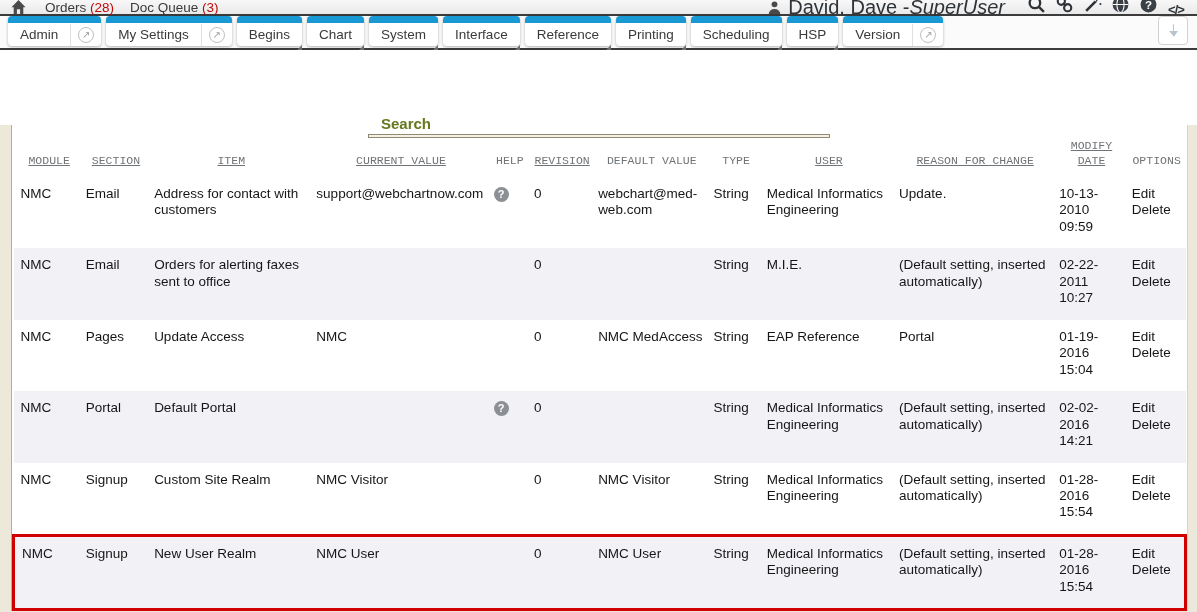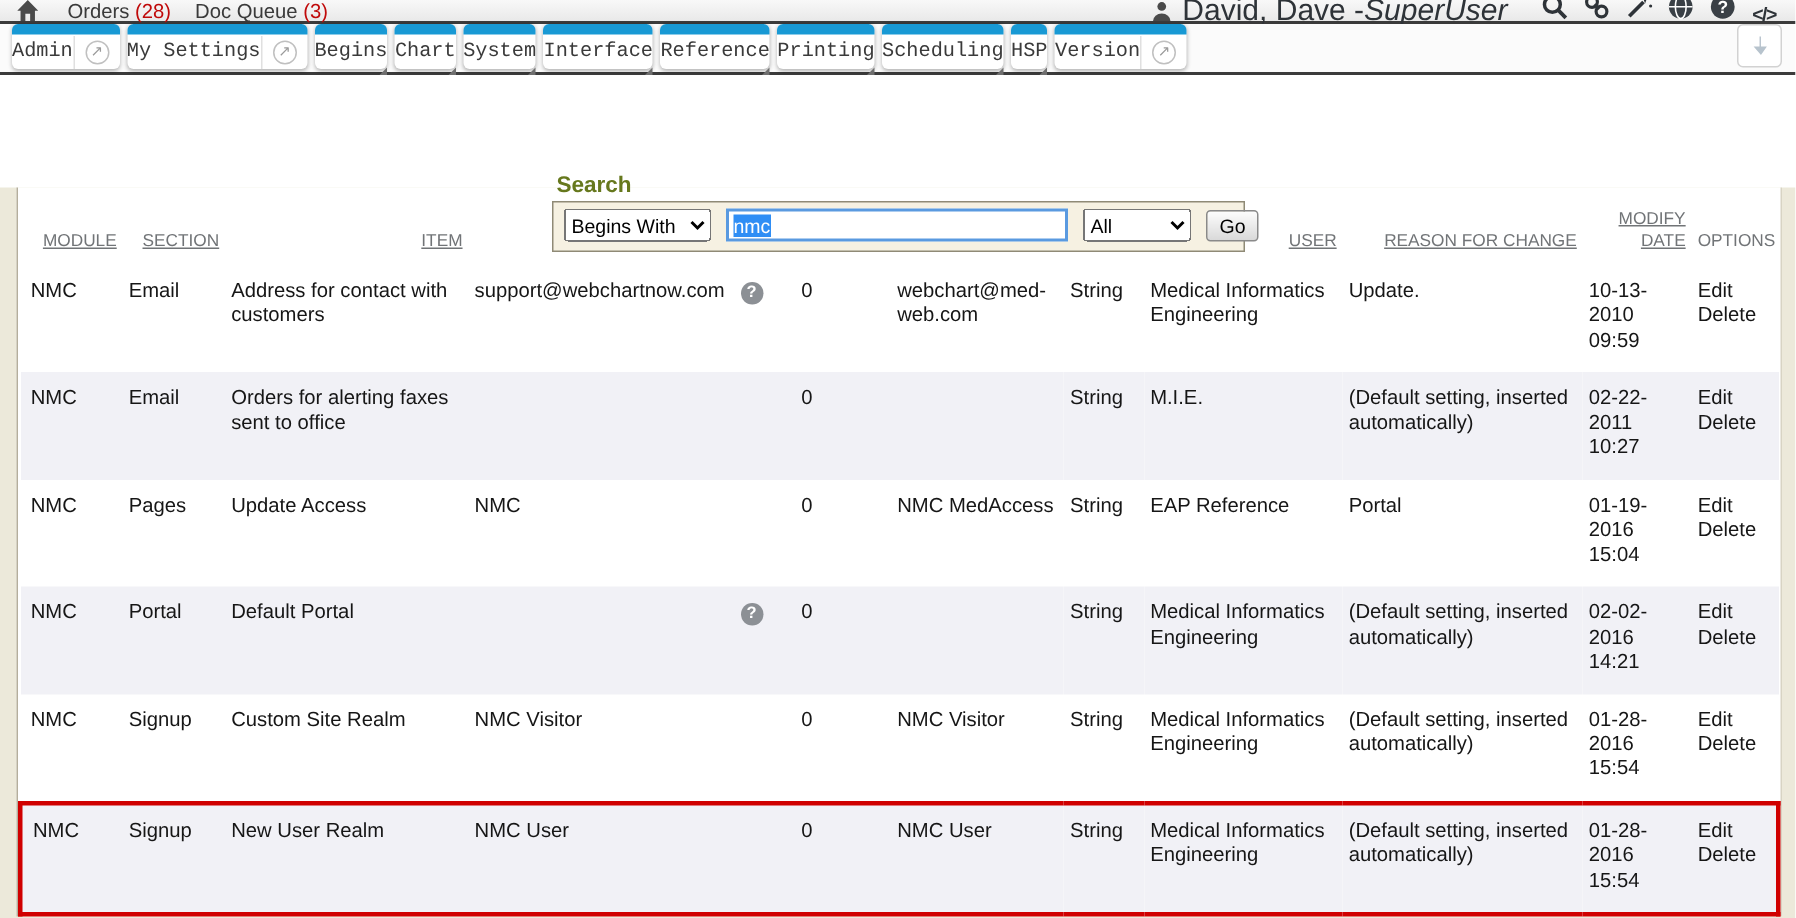--- a/index.html
+++ b/index.html
@@ -21,36 +21,36 @@
   .tb-icon.code { font-weight:bold; font-size:13px; color:#2e3338; letter-spacing:-1px; }
 
   
   .tabbar { position:relative; z-index:5; height:34px; background:#fbfbfb;
     border-bottom:2px solid #3b3b3b; display:flex; align-items:flex-end; padding:0 8px; }
   .tab { position:relative; display:flex; align-items:center; height:30px; margin:0 5px 2px 0;
     background:#fff; border-radius:4px; box-shadow:0 1px 3px rgba(0,0,0,.3); cursor:pointer;
     padding:7px 0 0 0; }
   .tab::before { content:""; position:absolute; top:0; left:0; right:0; height:7px;
     background:#1899d4; border-radius:4px 4px 0 0; }
-  .tab-label { font-size:13.5px; color:#3a3a3a; padding:0 0; white-space:nowrap;font-family:Liberation Mono, monospace; }
+  .tab-label { font-size:13.5px; color:#3a3a3a; padding:0 12px; white-space:nowrap; }
   .tab-sep { width:1px; align-self:stretch; background:#e0e0e0; margin-top:1px; }
   .ext-icon { width:16px; height:16px; margin:0 7px; border:1px solid #c0c0c0; border-radius:50%;
     color:#9a9a9a; font-size:10px; line-height:14px; text-align:center; }
   .fold { position:absolute; right:0; bottom:-4px; width:0; height:0;
     border-bottom:5px solid #6f6f6f; border-left:5px solid transparent; }
   .dl-btn { position:absolute; right:9px; bottom:3px; width:30px; height:29px; background:#fff;
     border:1px solid #d2d2d2; border-radius:4px; display:flex; align-items:center; justify-content:center;
     cursor:pointer; }
 
   
   .content { position:relative; height:548px; background:#ece9da; }
 
   
   .search-panel { position:absolute; left:368px; top:-10px; z-index:1; width:462px; }
-  .search-legend { color:#66781d; font-weight:bold; font-size:15px; margin:0 0 1px 3px; height:18px; }
+  .search-legend { color:#66781d; font-weight:bold; font-size:15px; margin:0 0 1px 13px; height:18px; }
   .search-box { border:1px solid #8f8a76; background:#f6f1e2; padding:1px; }
   .search-box table { border-collapse:separate; border-spacing:2px; width:100%; }
   .sp-label { background:#ece2c6; font-size:13px; font-weight:bold; color:#1c1c1c; padding:2px 6px; }
   .sp-ctl { padding:1px 4px 3px 4px; vertical-align:middle; }
   select { font-size:13px; height:22px; }
   .sel-criteria { width:98px; } .sel-by { width:72px; }
   .fake-input { width:228px; height:22px; border:2px solid #5a9ae0; background:#fff;
     font-size:13px; padding:2px 3px; cursor:text; }
   .fake-input .selection { background:#2f8ef5; color:#fff; }
   .go-btn { font-size:13px; padding:2px 8px; border:1px solid #8a8a8a; border-radius:3px;
@@ -60,22 +60,22 @@
   .settings { margin-top:75px; padding:0 9px 0 8px; }
   .settings-legend-row { display:flex; align-items:center; }
   .hide-link { color:#5f7a1e; font-size:13px; font-weight:bold; text-decoration:underline;
     cursor:pointer; margin:0 6px 0 3px; white-space:nowrap; }
   .settings-title { color:#567a1d; font-size:17.5px; font-weight:bold; white-space:nowrap; }
   .legend-line { flex:1; border-top:1px solid #b3ae9d; margin:4px 0 0 8px; }
   .settings-body { margin-left:3px; background:#fff; border-left:1px solid #b4ae9c;
     border-right:1px solid #d8d4c4; min-height:462px; }
 
   table.settings-tbl { table-layout:fixed; width:100%; border-collapse:collapse; }
-  .settings-tbl th { font-weight:normal; font-size:11.5px; color:#717477; text-align:right;
-    text-transform:uppercase; vertical-align:bottom; padding:14px 4px 8px 4px; line-height:1.3; }
+  .settings-tbl th { font-weight:normal; font-size:11.5px; color:#717477; text-align:center;
+    text-transform:uppercase; vertical-align:bottom; padding:14px 4px 8px 4px; line-height:1.3;font-family:Liberation Mono, monospace; }
   .settings-tbl th.sortable { text-decoration:underline; cursor:pointer; }
   .settings-tbl td { font-size:13.5px; color:#161616; vertical-align:top;
     padding:9px 6px 13px 4px; line-height:1.22; word-wrap:break-word; }
   .settings-tbl td:first-child, .settings-tbl th:first-child { padding-left:7px; }
   tr.alt { background:#f1f1f6; }
   tr.highlight td { border-top:3px solid #d00000; border-bottom:3px solid #d00000; }
   tr.highlight td:first-child { border-left:3px solid #d00000; }
   tr.highlight td:last-child { border-right:3px solid #d00000; }
   .help-icon { display:inline-block; width:15px; height:15px; border-radius:50%;
     background:#8c9095; color:#fff; font-size:11px; font-weight:bold; text-align:center;
@@ -190,38 +190,20 @@
   </span>
 </div>
 
 <div class="content">
 
   <div class="search-panel">
     <div class="search-legend">Search</div>
     <div class="search-box">
       <table>
         <tbody>
-        <tr>
-          <td class="sp-ctl">
-            <select class="sel-criteria">
-              <option>Begins With</option>
-            </select>
-          </td>
-          <td class="sp-ctl">
-            <div class="fake-input"><span class="selection">nmc</span></div>
-          </td>
-          <td class="sp-ctl">
-            <select class="sel-by">
-              <option>All</option>
-            </select>
-          </td>
-          <td class="sp-ctl">
-            <button class="go-btn">Go</button>
-          </td>
-        </tr>
       </tbody>
         </table>
     </div>
   </div>
 
   <div class="settings">
     <div class="settings-body">
       <table class="settings-tbl">
         <colgroup>
           <col style="width:64px">

